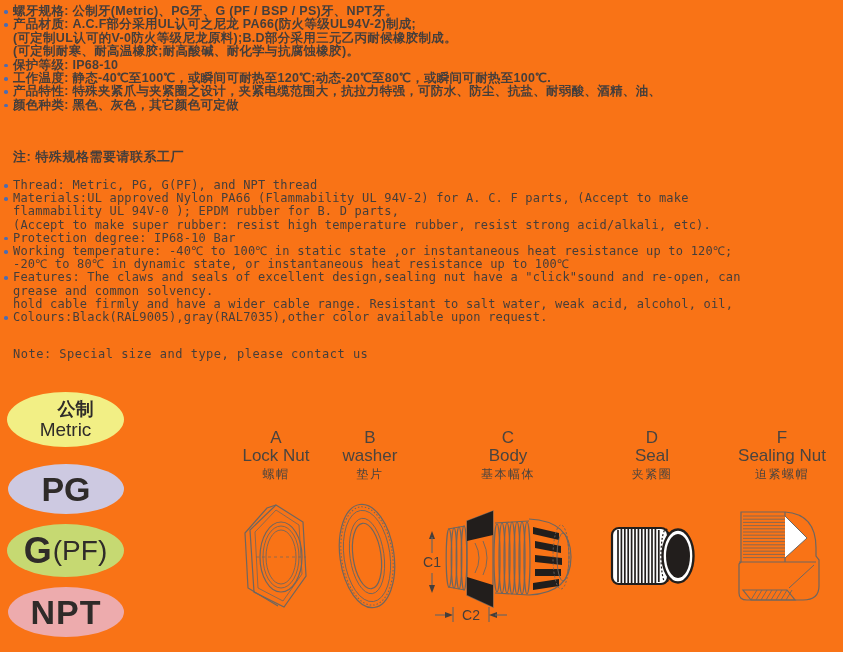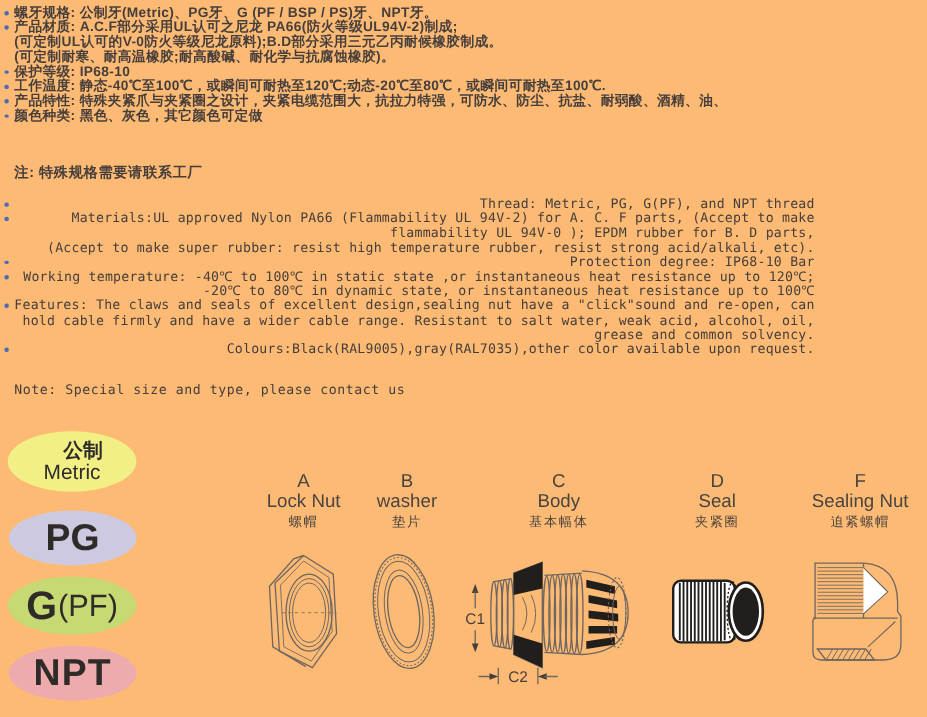--- a/index.html
+++ b/index.html
@@ -1,24 +1,24 @@
 <!DOCTYPE html>
 <html><head>
 <meta charset="utf-8">
 <style>
   html,body{margin:0;padding:0;background:#fff;}
-  #page{position:relative;width:843px;height:652px;background:#fdba74;overflow:hidden;
+  #page{position:relative;width:843px;height:652px;background:#f97316;overflow:hidden;
         font-family:"Liberation Sans",sans-serif;}
 
   
   .cnblock{position:absolute;left:13px;top:5px;}
   .enblock{position:absolute;left:13px;top:179px;}
   .line{position:relative;white-space:pre;color:#453e3b;}
   .cnblock .line{font:bold 12.5px "Liberation Sans",sans-serif;line-height:13.4px;letter-spacing:.3px;}
-  .enblock .line{font:12px "DejaVu Sans Mono",monospace;line-height:13.2px;letter-spacing:.2px;text-align:right;}
+  .enblock .line{font:12px "DejaVu Sans Mono",monospace;line-height:13.2px;letter-spacing:.2px;}
   .bl::before{content:"";position:absolute;left:-9px;top:5px;width:3.5px;height:3.5px;
               border-radius:50%;background:#4c6cb3;}
   .cnnote{position:absolute;left:13px;top:148px;font:bold 13px "Liberation Sans",sans-serif;
           color:#453e3b;letter-spacing:.5px;}
   .ennote{position:absolute;left:13px;top:347px;font:12px "DejaVu Sans Mono",monospace;
           color:#453e3b;letter-spacing:.5px;}
 
   
   .badge{position:absolute;border-radius:50%;display:flex;flex-direction:column;
          align-items:center;justify-content:center;color:#2f2b29;text-align:center;}
@@ -60,22 +60,22 @@
 
   <div class="enblock">
     <div class="line bl">Thread: Metric, PG, G(PF), and NPT thread</div>
     <div class="line bl">Materials:UL approved Nylon PA66 (Flammability UL 94V-2) for A. C. F parts, (Accept to make</div>
     <div class="line">flammability UL 94V-0 ); EPDM rubber for B. D parts,</div>
     <div class="line">(Accept to make super rubber: resist high temperature rubber, resist strong acid/alkali, etc).</div>
     <div class="line bl">Protection degree: IP68-10 Bar</div>
     <div class="line bl">Working temperature: -40℃ to 100℃ in static state ,or instantaneous heat resistance up to 120℃;</div>
     <div class="line">-20℃ to 80℃ in dynamic state, or instantaneous heat resistance up to 100℃</div>
     <div class="line bl">Features: The claws and seals of excellent design,sealing nut have a "click"sound and re-open, can</div>
+    <div class="line">grease and common solvency.</div>
     <div class="line">hold cable firmly and have a wider cable range. Resistant to salt water, weak acid, alcohol, oil,</div>
-    <div class="line">grease and common solvency.</div>
     <div class="line bl">Colours:Black(RAL9005),gray(RAL7035),other color available upon request.</div>
   </div>
   <div class="ennote">Note: Special size and type, please contact us</div>
 
   <div class="badge b-metric">
     <span class="t1">公制</span>
     <span class="t2">Metric</span>
   </div>
   <div class="badge b-pg">
     <span class="big">PG</span>

